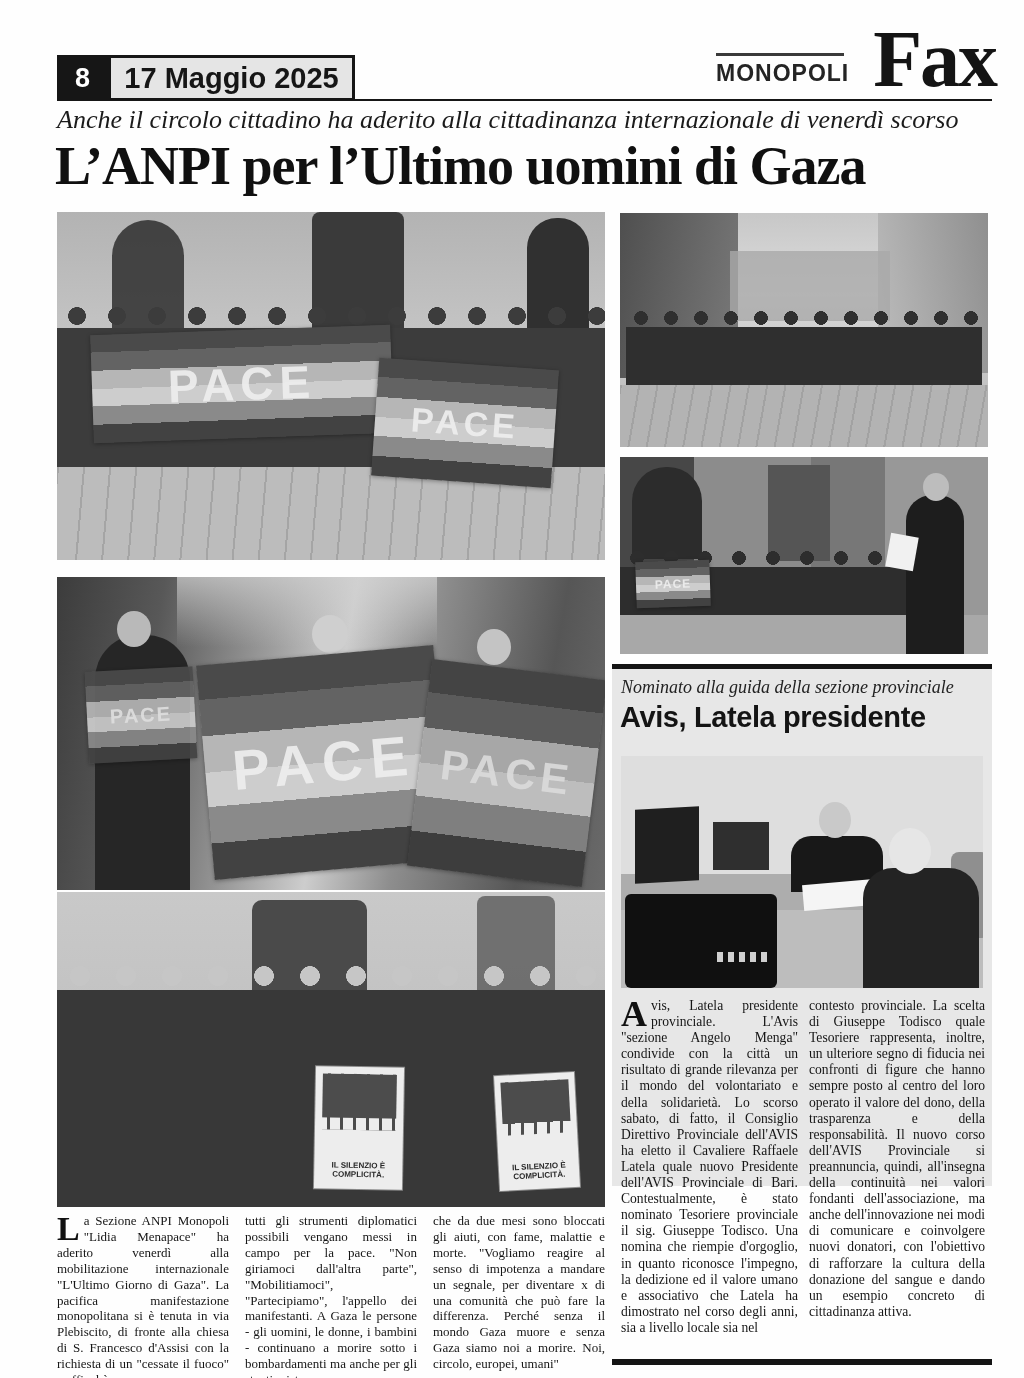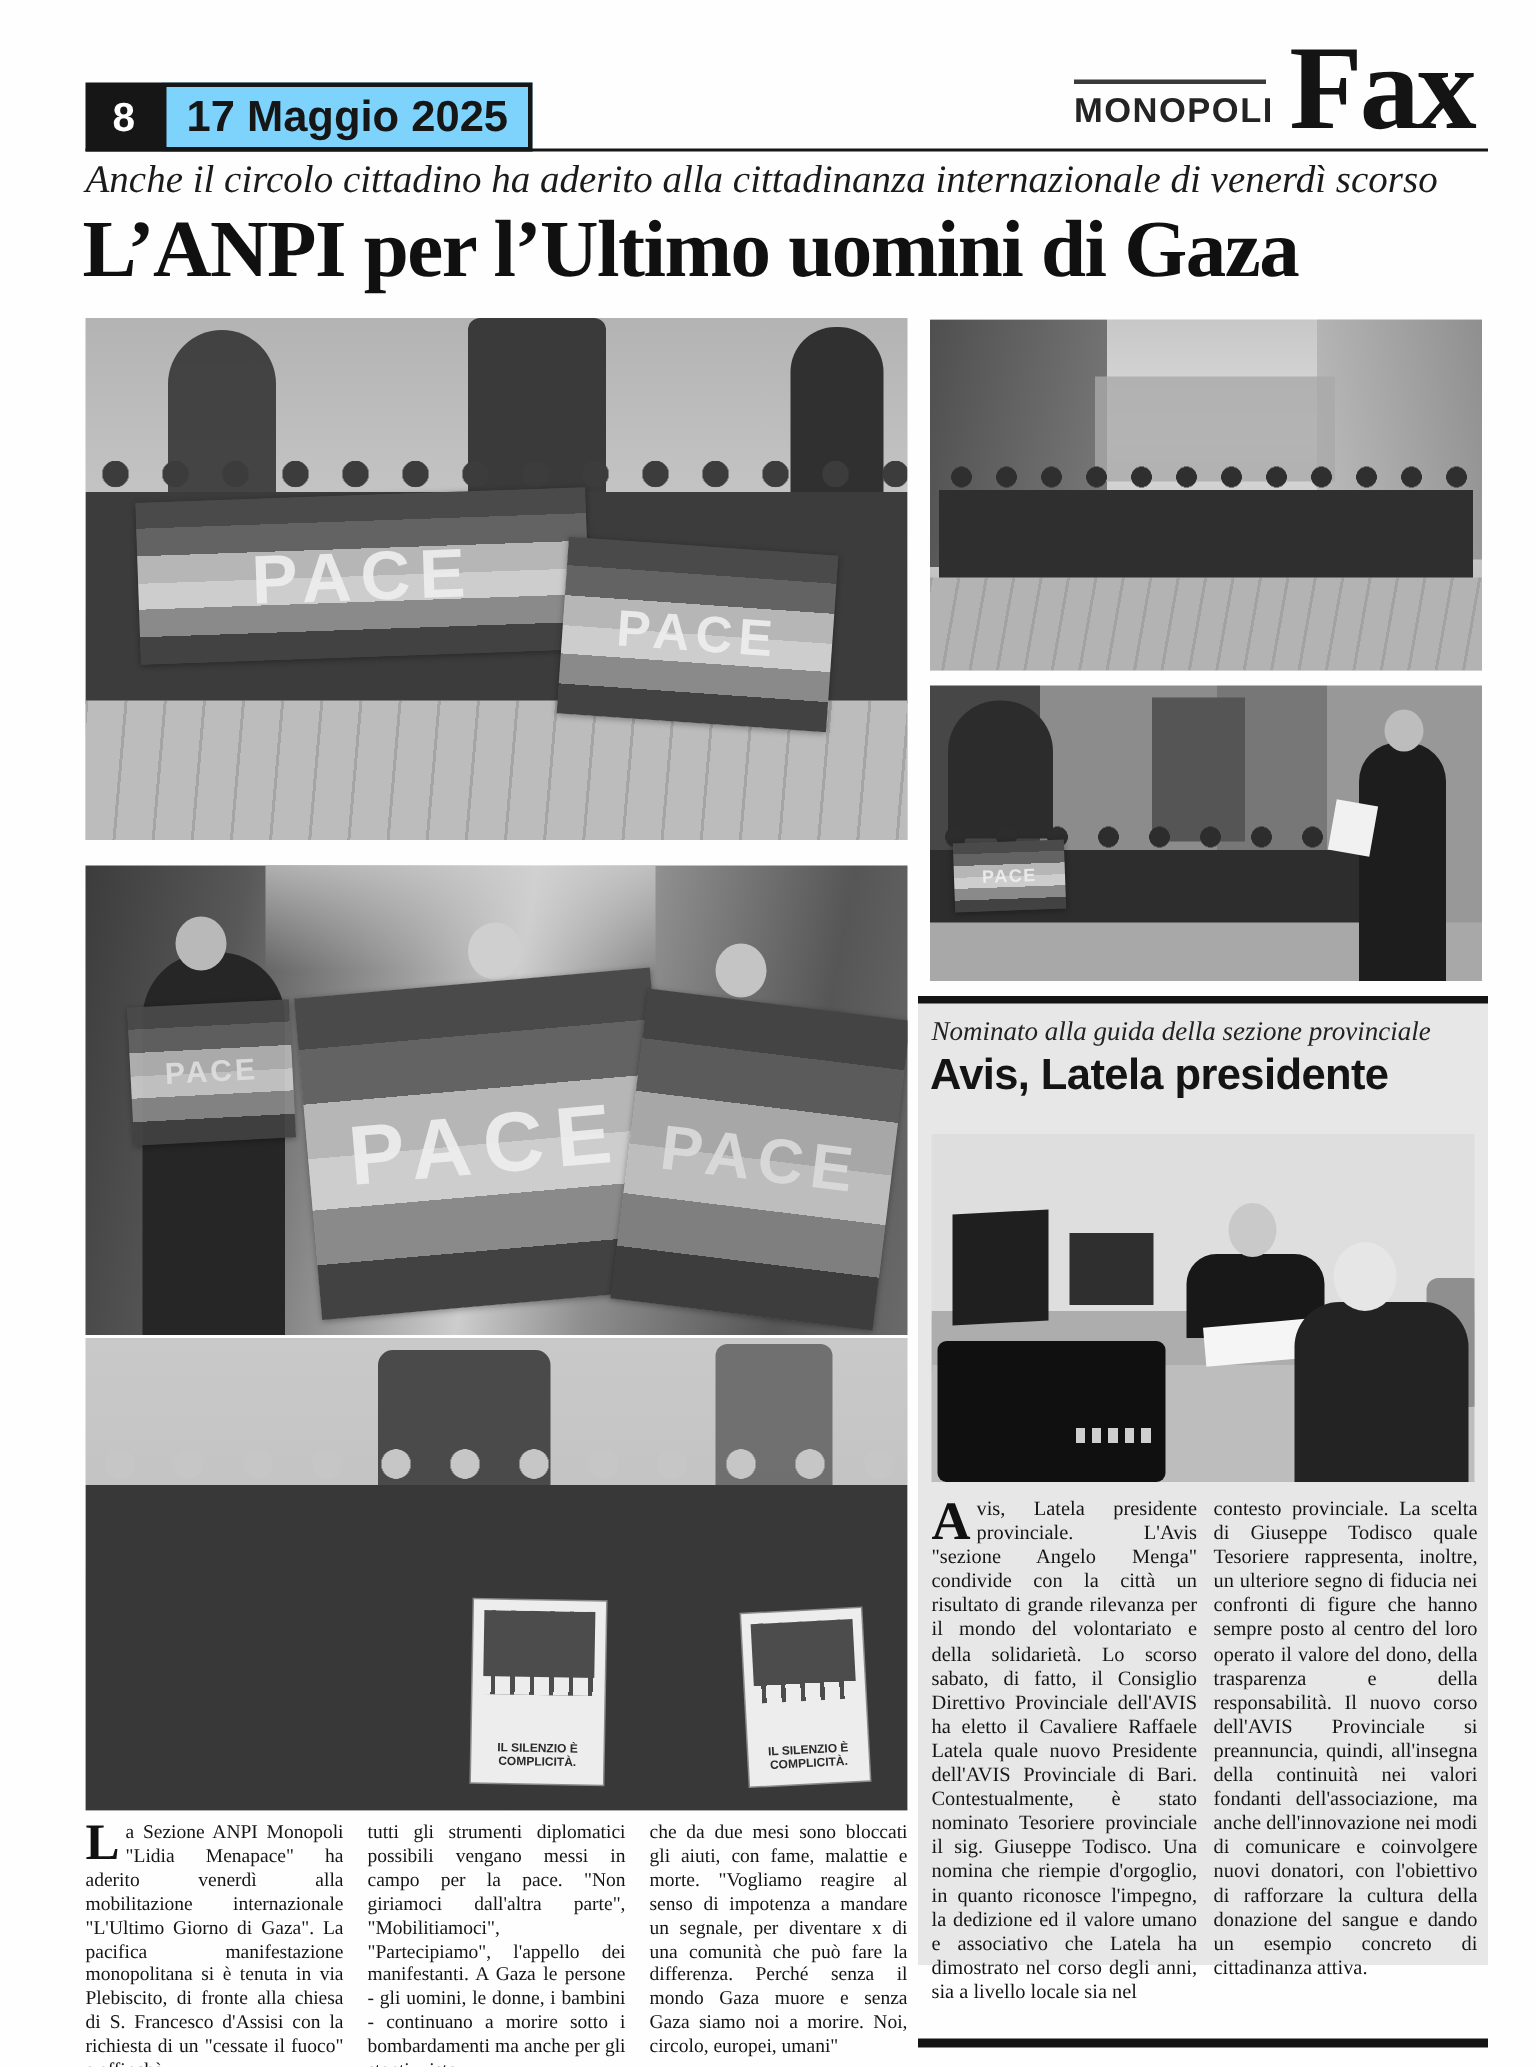--- a/index.html
+++ b/index.html
@@ -6,27 +6,27 @@
   html,body { background:#ffffff; }
   .page {
     position:relative; width:1024px; height:1378px; background:#fefefe;
     font-family:"Liberation Serif", serif; color:#111; overflow:hidden;
   }
   .abs { position:absolute; }
 
   
   .num-box { left:57px; top:55px; width:51px; height:46px; background:#161616; color:#fff;
     font-family:"Liberation Sans",sans-serif; font-weight:bold; font-size:27px; line-height:46px; text-align:center; }
-  .date-box { left:108px; top:55px; width:247px; height:46px; border:3px solid #161616; background:#7dd3fc;
+  .date-box { left:108px; top:55px; width:247px; height:46px; border:3px solid #161616; background:#e5e5e5;
     font-family:"Liberation Sans",sans-serif; font-weight:bold; font-size:29px; line-height:40px; text-align:center; color:#161616; }
   .header-rule { left:57px; top:99px; width:935px; height:2px; background:#161616; }
   .mast-rule { left:716px; top:53px; width:128px; height:3px; background:#3a3a3a; }
   .mast-city { left:716px; top:60px; width:128px; text-align:center; color:#242424;
     font-family:"Liberation Sans",sans-serif; font-weight:bold; font-size:23px; letter-spacing:1px; }
-  .mast-title { left:846px; top:18px; width:150px; text-align:center; color:#141414;
+  .mast-title { left:846px; top:18px; width:150px; text-align:right; color:#141414;
     font-family:"Liberation Serif",serif; font-weight:bold; font-size:80px; line-height:82px; letter-spacing:-2px; }
 
   
   .kicker { left:57px; top:105px; width:935px; font-style:italic; font-size:26px; line-height:30px; color:#1b1b1b; white-space:nowrap; }
   .headline { left:55px; top:133px; width:940px; font-weight:bold; font-size:54px; line-height:66px;
     letter-spacing:-1px; color:#101010; white-space:nowrap; }
 
   
   .photo { position:absolute; overflow:hidden; background:#9a9a9a; }
   .ph { position:absolute; }
@@ -40,21 +40,21 @@
     background:linear-gradient(#4c4c4c 0 78%, transparent 78%),
                repeating-linear-gradient(90deg, transparent 0 5px, #4c4c4c 5px 8px, transparent 8px 13px); }
   .placard .ptxt { position:absolute; left:4%; bottom:8%; width:92%; text-align:center;
     font-family:"Liberation Sans",sans-serif; font-weight:bold; font-size:8px; line-height:9px; color:#2a2a2a; }
 
   
   .col { position:absolute; font-size:13px; line-height:15.9px; text-align:justify; color:#151515; }
   .dc { float:left; font-weight:bold; font-size:34px; line-height:28px; padding:2px 4px 0 0; color:#111; }
 
   
-  .avis-box { left:612px; top:664px; width:380px; height:646px; background:#e7e7e7; }
+  .avis-box { left:612px; top:664px; width:380px; height:522px; background:#e7e7e7; }
   .avis-rule-top { left:0; top:0; width:380px; height:5px; background:#141414; }
   .avis-rule-bottom { left:0; top:695px; width:380px; height:6px; background:#141414; }
   .avis-kicker { left:9px; top:13px; width:364px; font-style:italic; font-size:18px; line-height:21px; color:#222; white-space:nowrap; }
   .avis-headline { left:8px; top:36px; width:366px; font-family:"Liberation Sans",sans-serif; font-weight:bold;
     font-size:29px; line-height:34px; letter-spacing:-0.4px; color:#141414; white-space:nowrap; }
   .avis-col { font-size:13.6px; line-height:16.1px; }
 </style>
 </head>
 <body>
 

